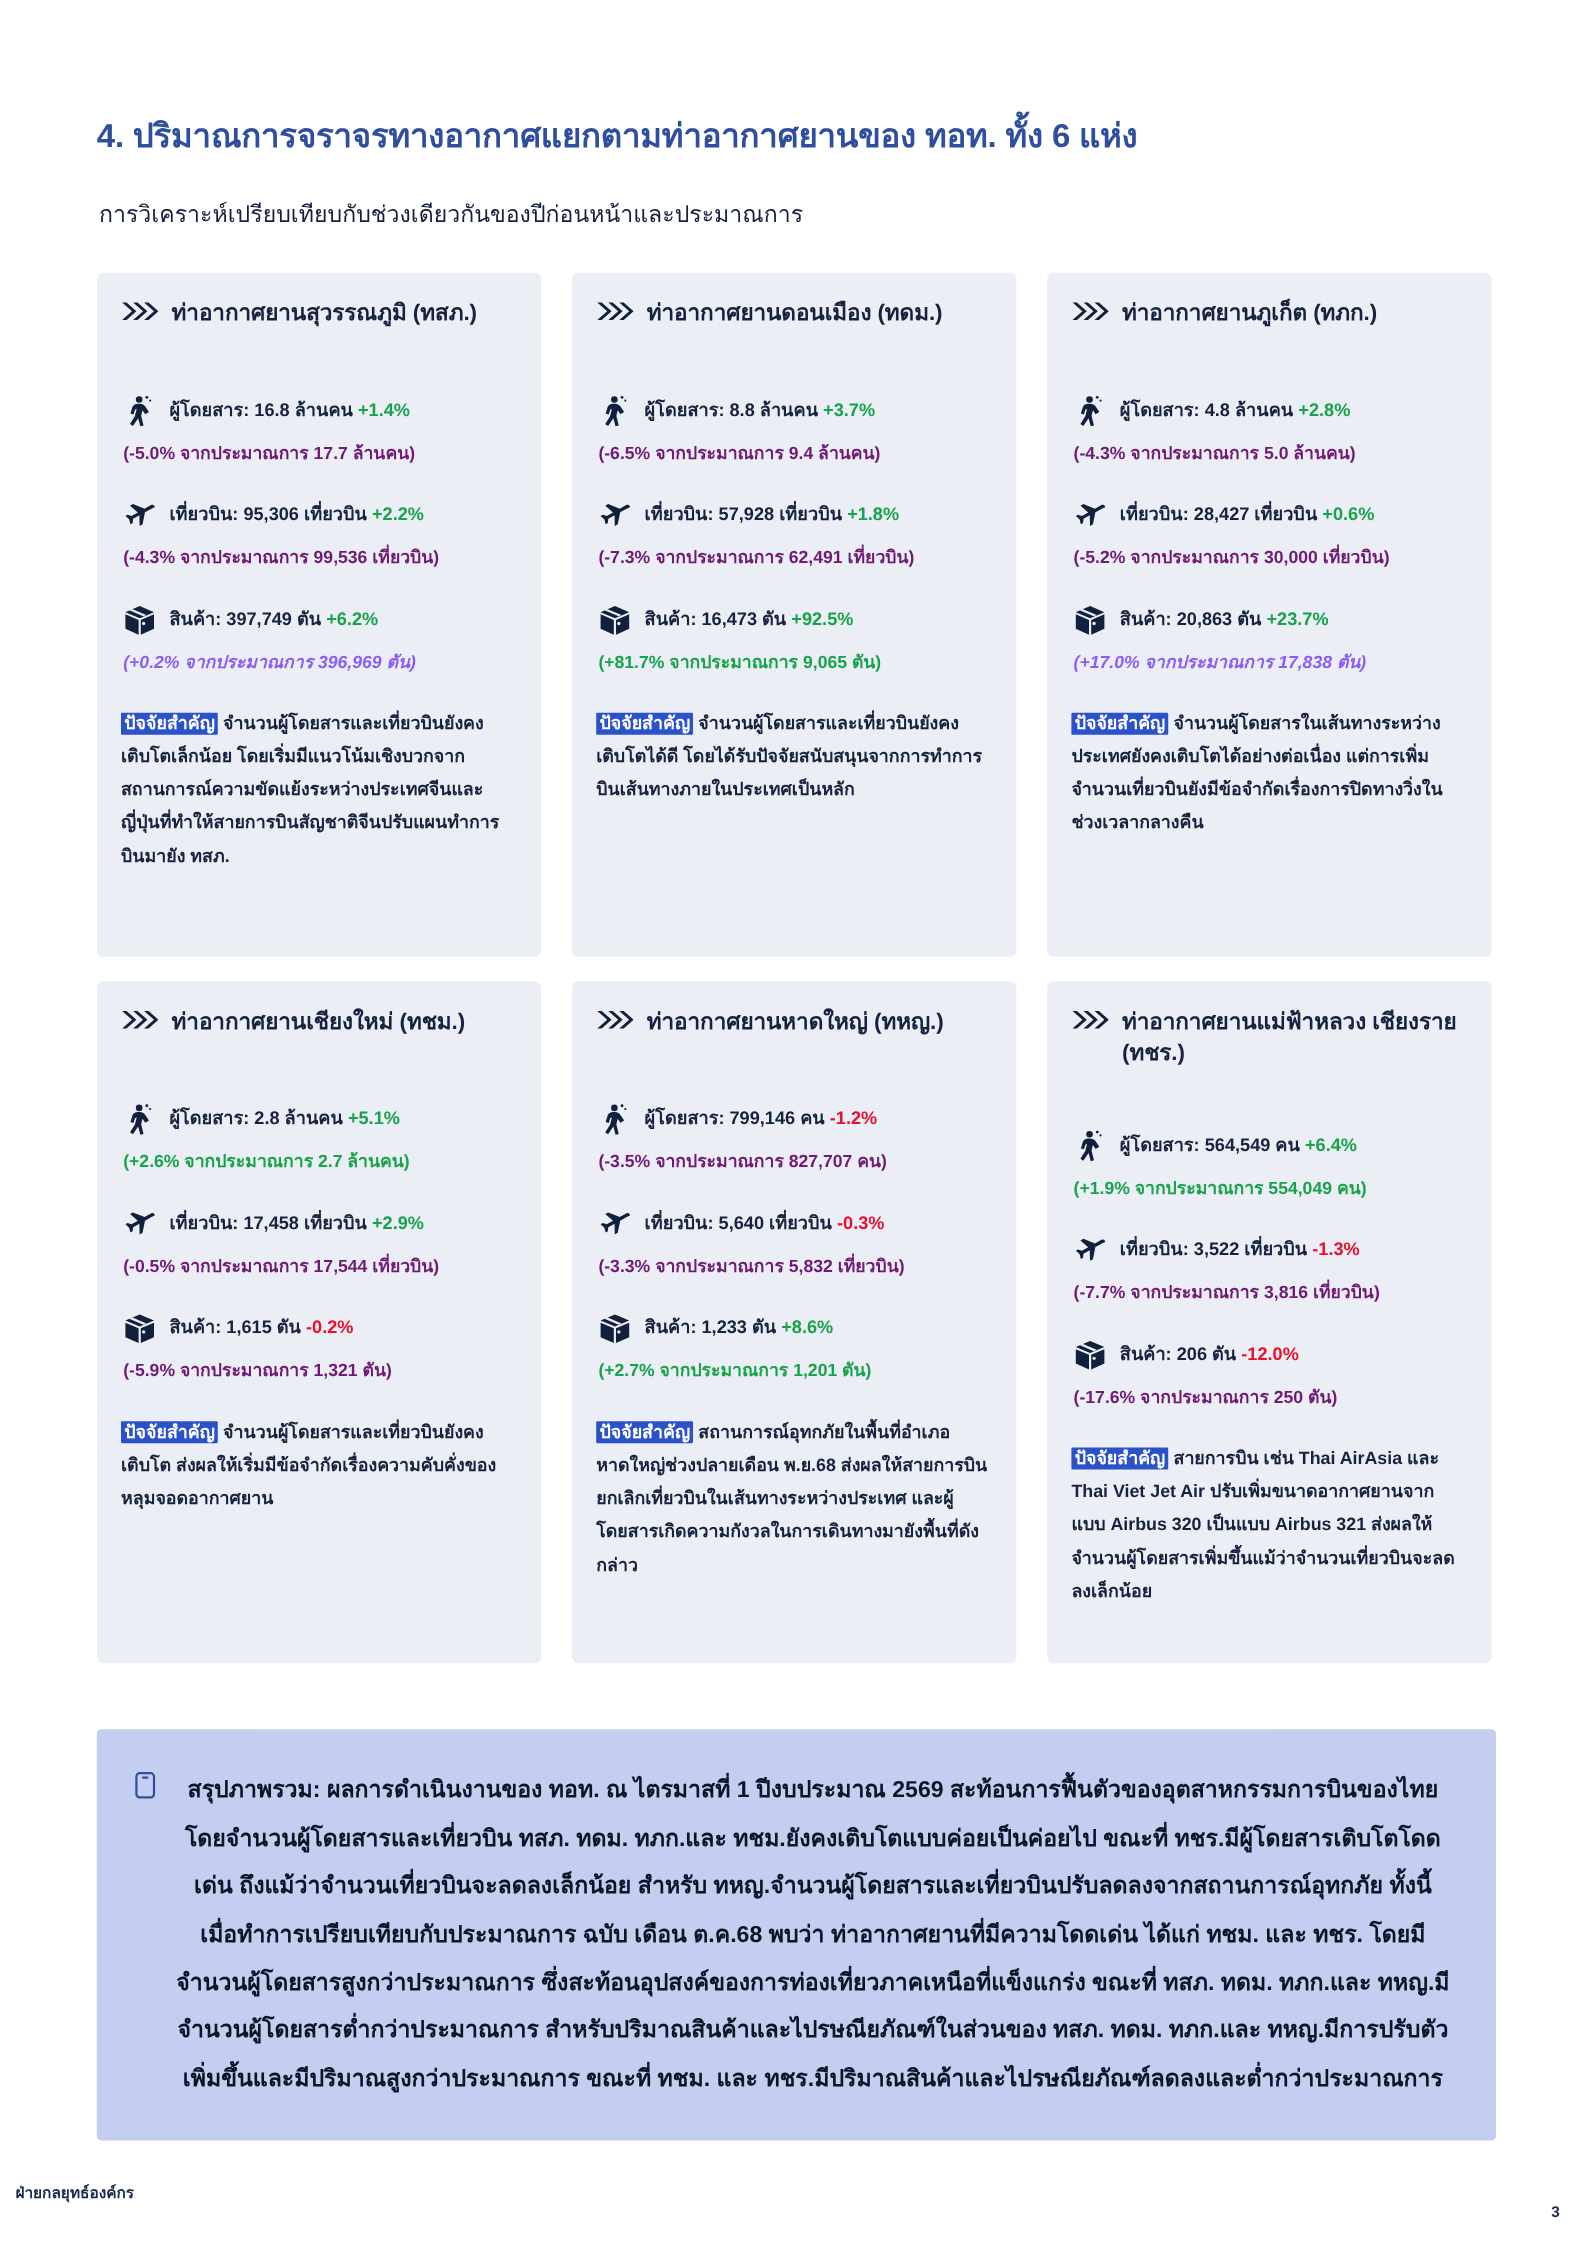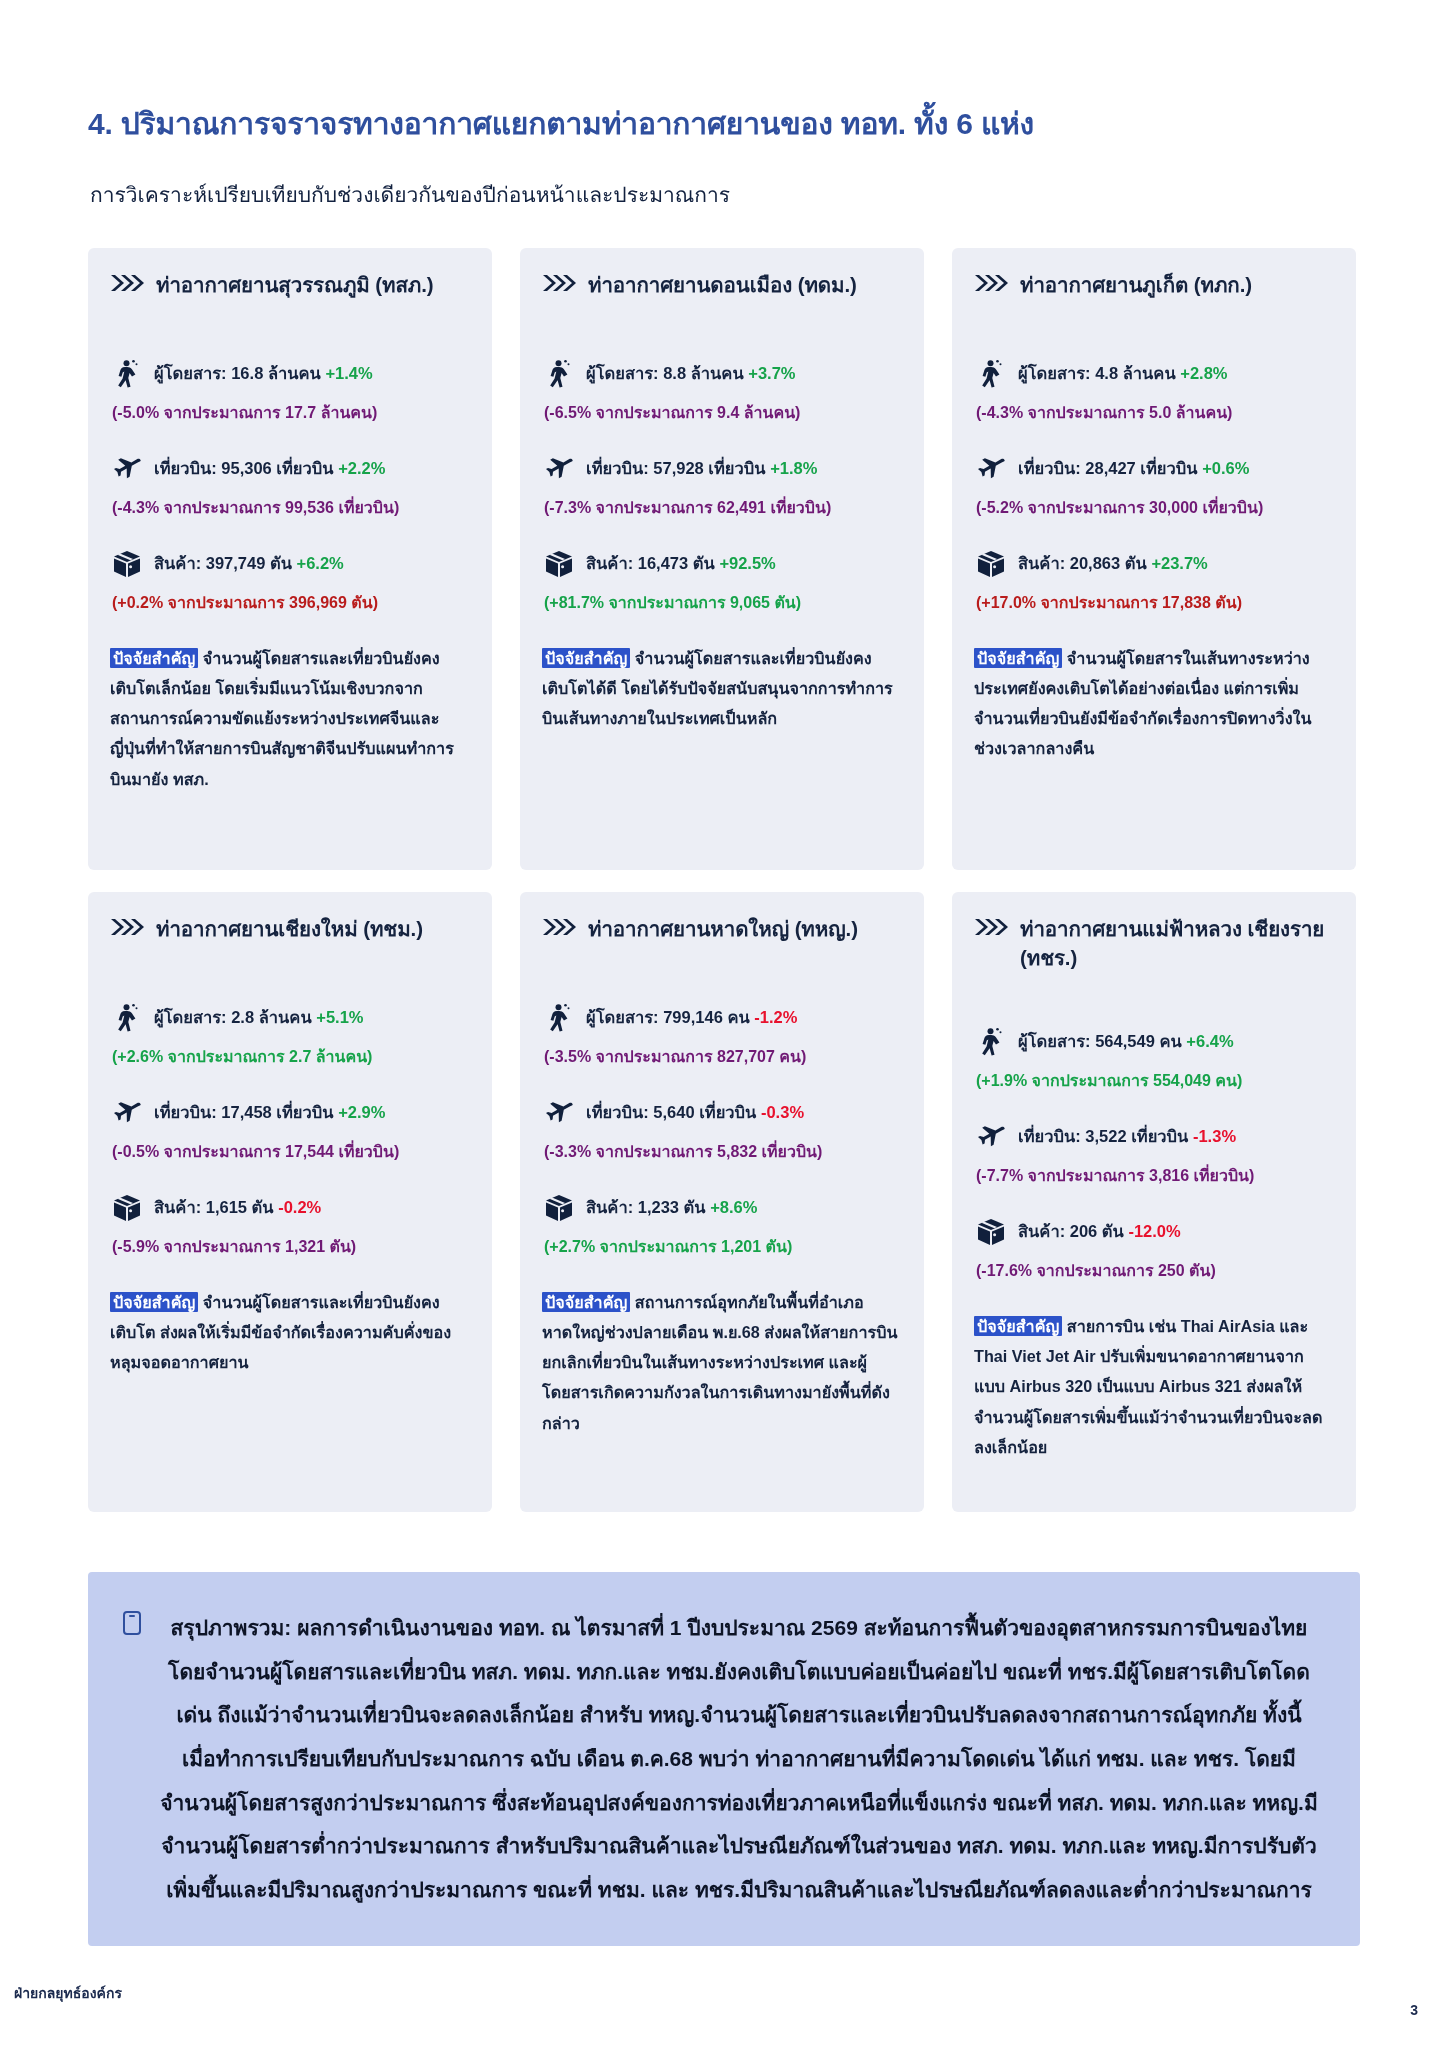--- a/index.html
+++ b/index.html
@@ -114,21 +114,21 @@
   .metric-sub {
     font-size: 16px;
     font-weight: bold;
     line-height: 1.5;
     margin-top: 12px;
     margin-bottom: 14px;
     white-space: nowrap;
   }
   .metric-sub.neg { color: #701a75; }
   .metric-sub.pos { color: #16a34a; }
-  .metric-sub.pos-soft { color: #b91c1c; }
+  .metric-sub.pos-soft { color: #8b5cf6; font-style: italic; }
 
   .note {
     margin-top: 14px;
     font-size: 16.2px;
     font-weight: bold;
     color: #15233f;
     line-height: 1.86;
   }
   .note .tag {
     background: #2c52c9;

